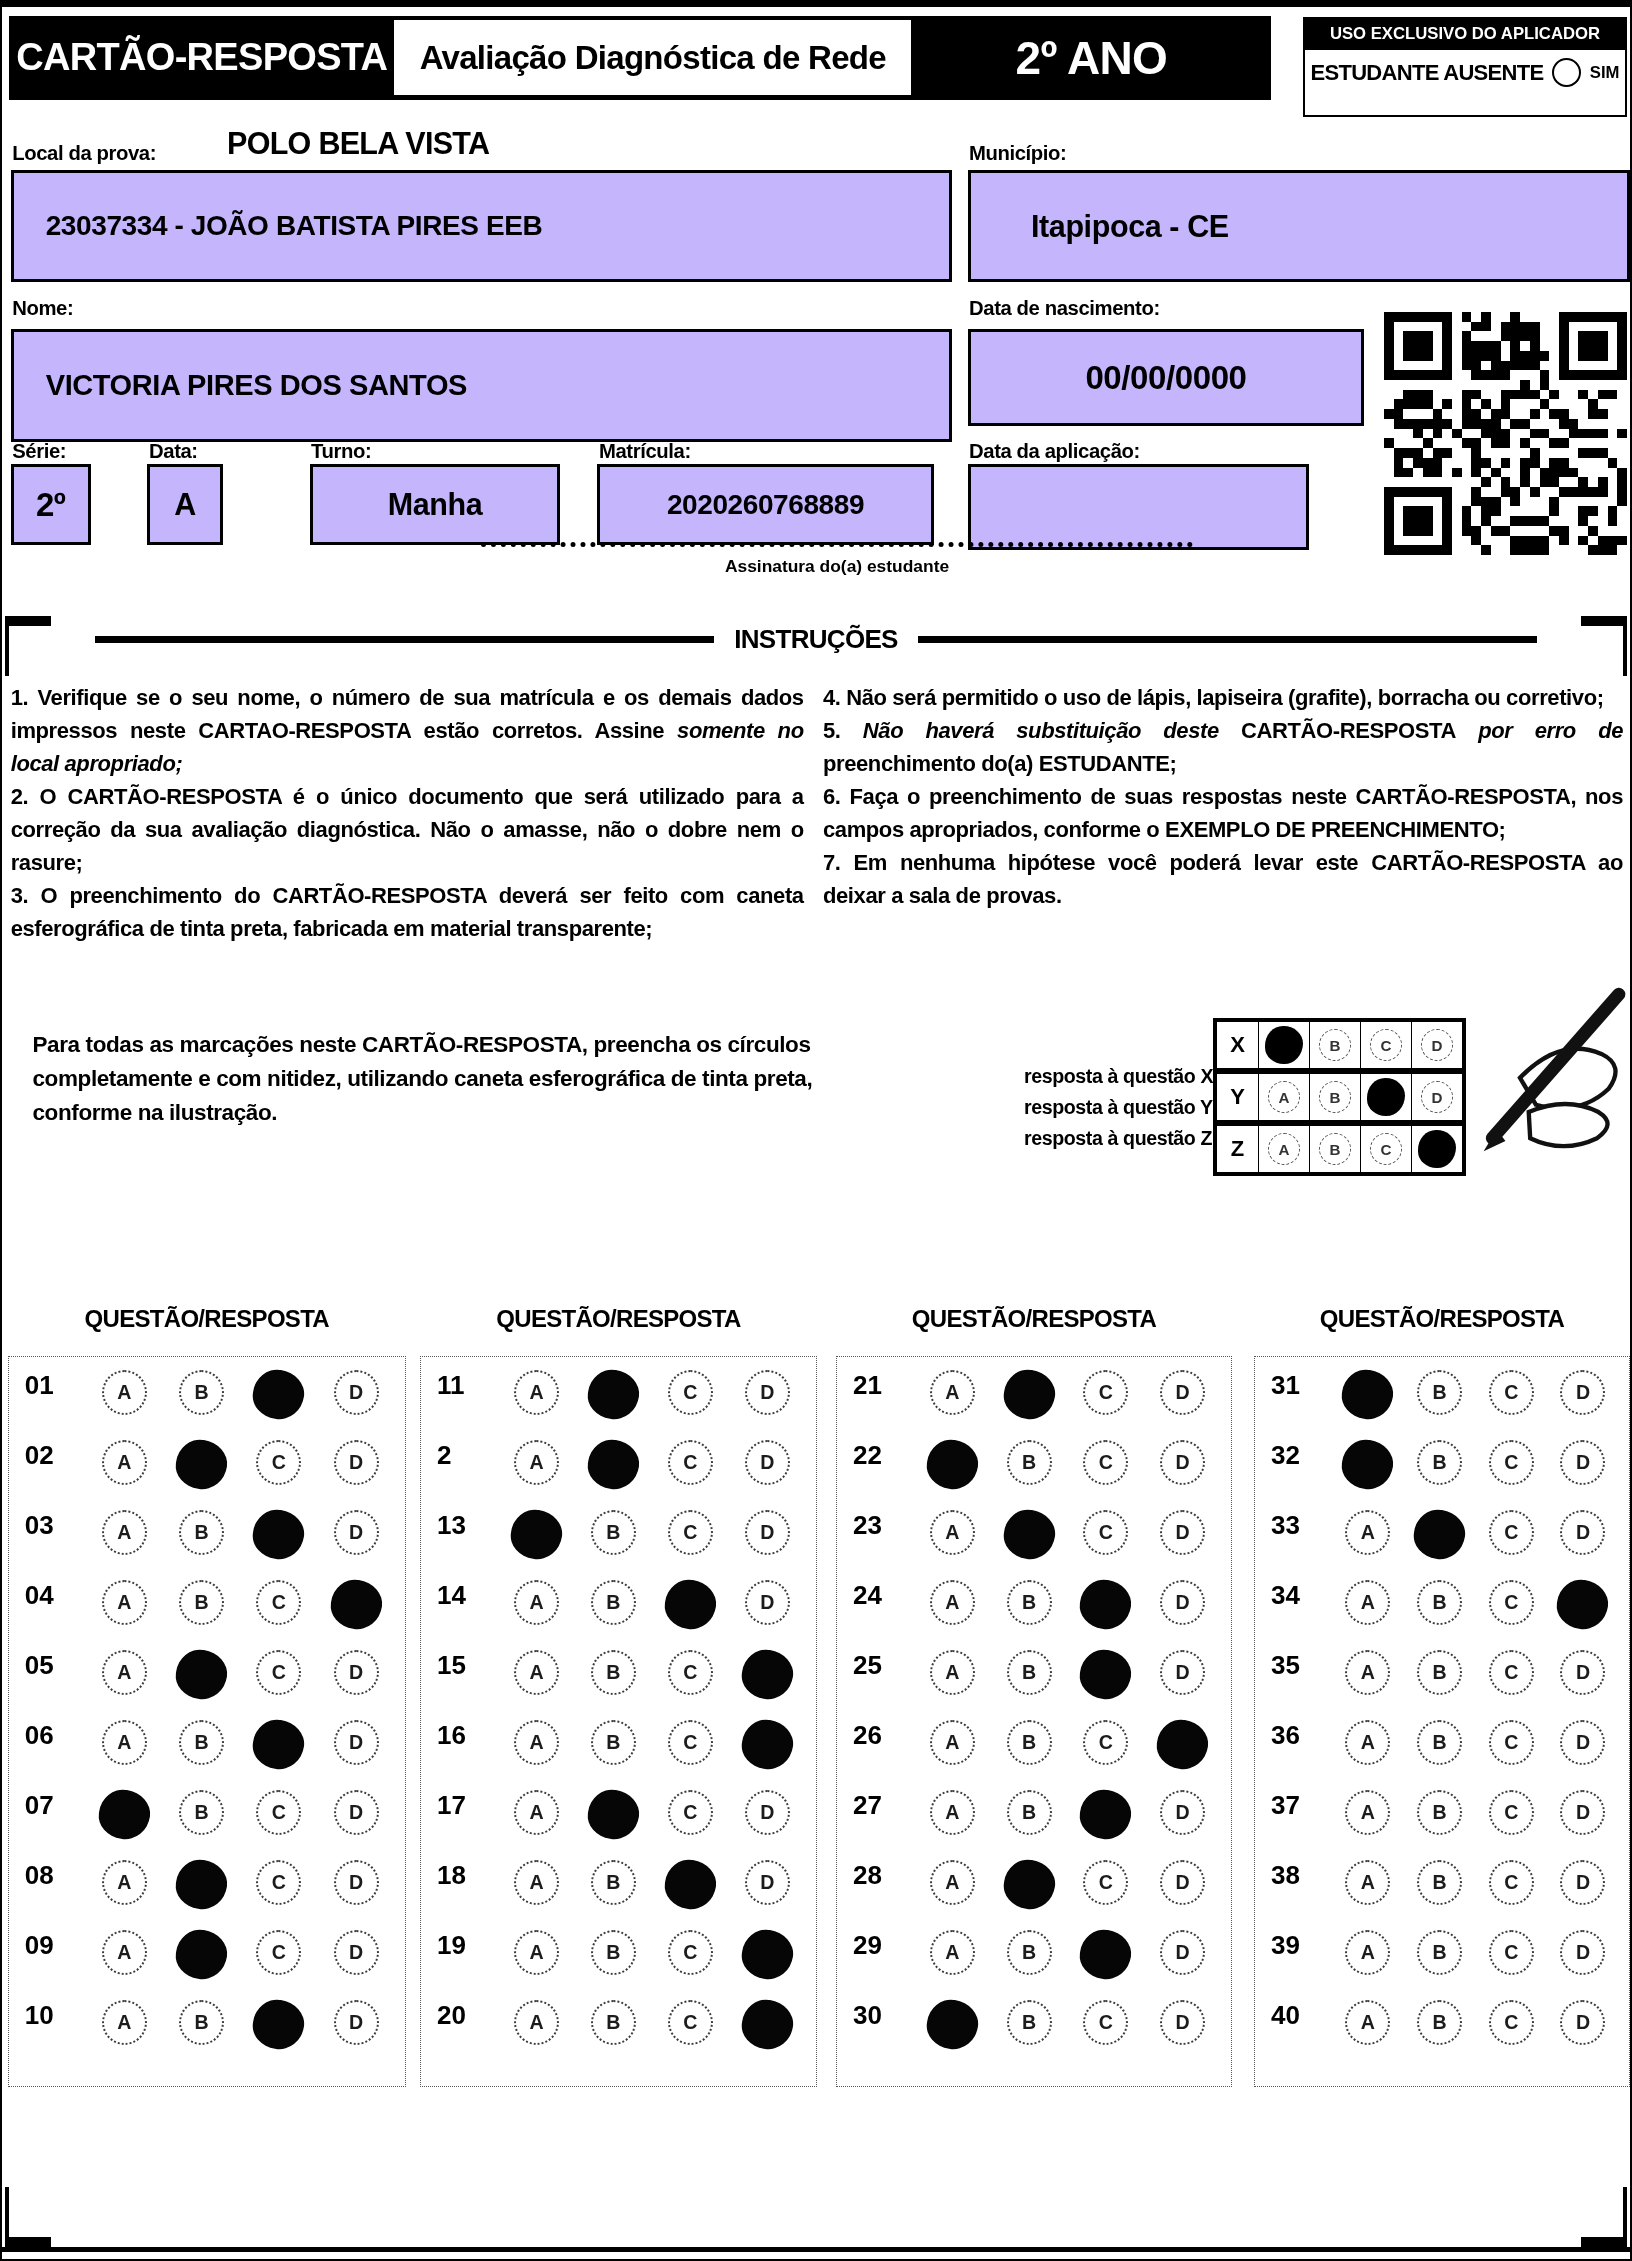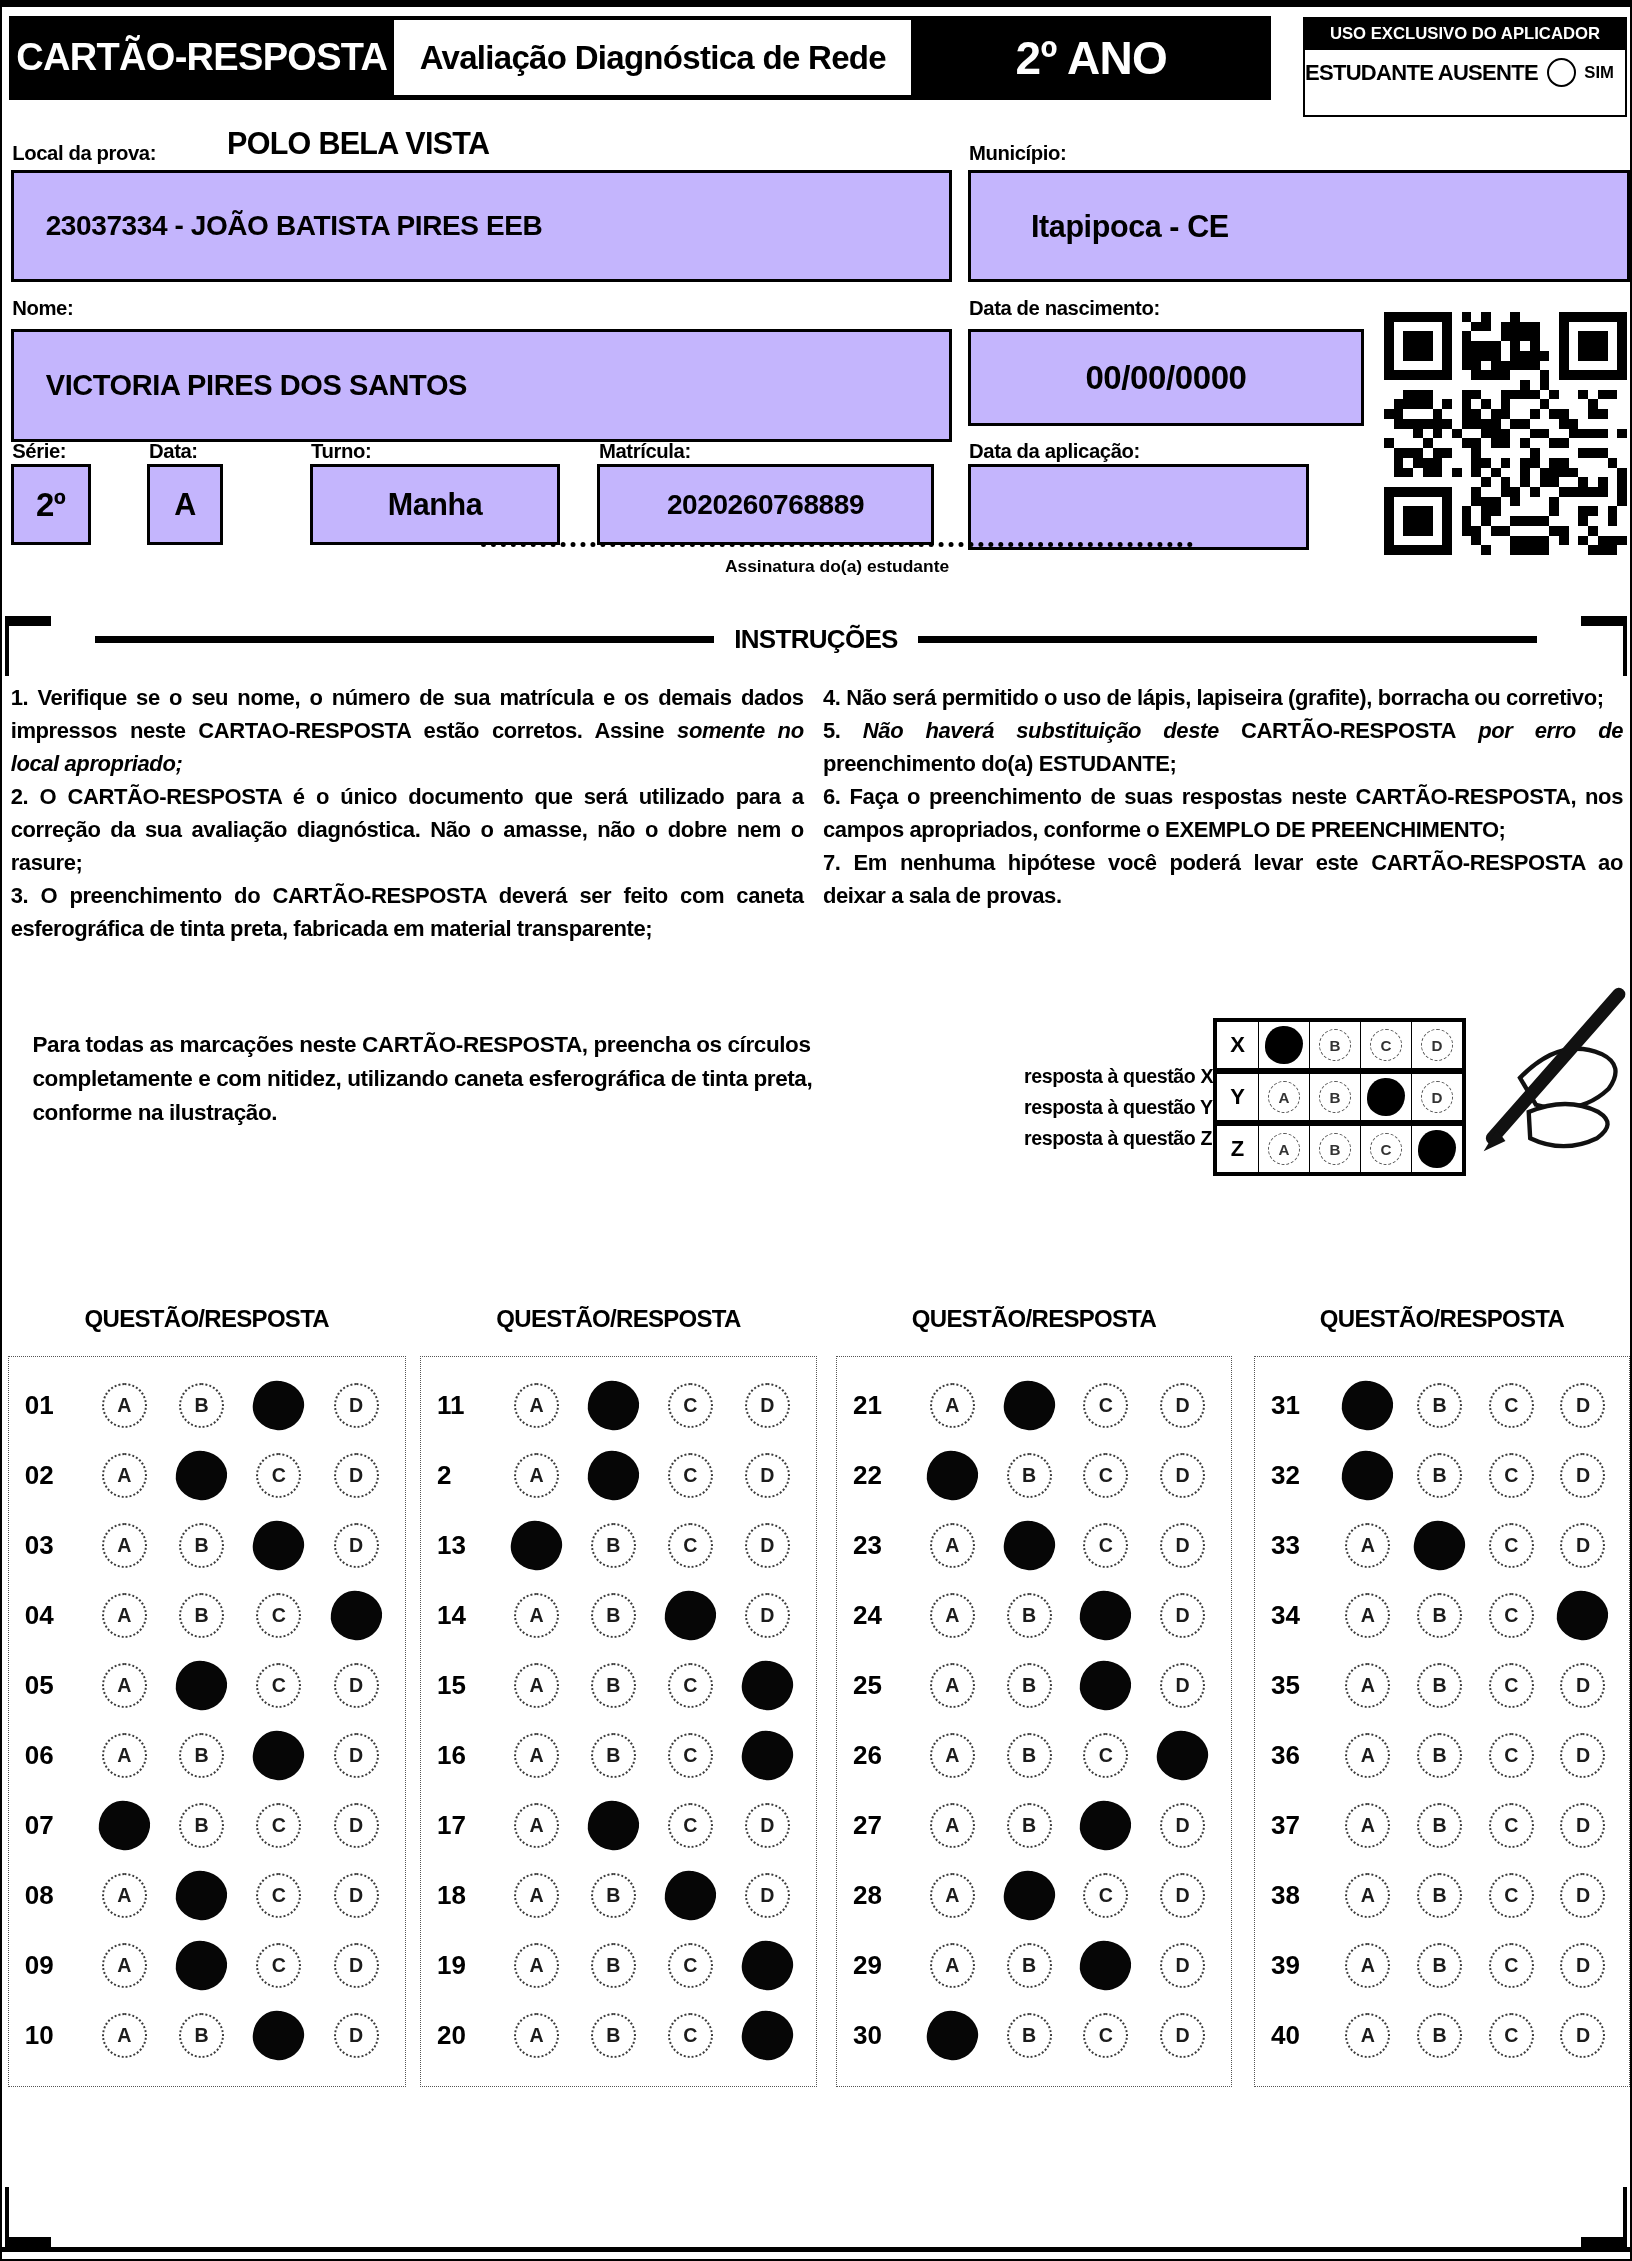--- a/index.html
+++ b/index.html
@@ -8,21 +8,21 @@
   .page{position:relative;width:1632px;height:2261px;background:#fff;border:2.9px solid #000;border-top:7.3px solid #000;overflow:hidden}
   .it{font-style:italic}
 
   
   .header-bar{position:absolute;left:7.3px;top:8.7px;width:1262px;height:84px;background:#000;display:flex;align-items:stretch}
   .header-title{width:385px;display:flex;align-items:center;justify-content:center;color:#fff;font-size:38px;font-weight:800;letter-spacing:-0.7px}
   .header-sub{flex:0 0 517px;margin:4.4px 0;background:#fff;display:flex;align-items:center;justify-content:center;font-size:33px;font-weight:800;letter-spacing:-0.7px}
   .header-grade{flex:1;display:flex;align-items:center;justify-content:center;color:#fff;font-size:46px;font-weight:800;letter-spacing:-0.7px}
   .aplicador{position:absolute;left:1301px;top:10.2px;width:324px;height:100px;border:2.9px solid #000;background:#fff}
   .aplicador-head{height:30.5px;background:#000;color:#fff;display:flex;align-items:center;justify-content:center;font-size:16.7px;font-weight:800;letter-spacing:0}
-  .aplicador-body{height:46px;display:flex;align-items:center;justify-content:flex-start;gap:8.7px;font-weight:800}
+  .aplicador-body{height:46px;display:flex;align-items:center;justify-content:center;gap:8.7px;font-weight:800}
   .absent-label{font-size:22px;letter-spacing:-0.7px}
   .absent-circle{width:29px;height:29px;border:2.9px solid #000;border-radius:50%}
   .absent-sim{font-size:16.7px}
 
   
   .lbl{position:absolute;font-size:20.3px;font-weight:800;letter-spacing:-0.4px}
   .big-val{position:absolute;font-size:30.5px;font-weight:800;letter-spacing:-0.7px}
   .fbox{position:absolute;border:3.6px solid #000;background:#c4b5fd;display:flex;align-items:center;font-weight:800;letter-spacing:-0.4px}
   .box-school{left:8.7px;top:163px;width:941px;height:112px;font-size:28px;padding-left:32px}
   .box-municipio{left:966px;top:163px;width:662px;height:112px;font-size:30.5px;padding-left:60px}
@@ -64,21 +64,21 @@
   .ex-cell.ex-label{width:41px;border-left:none;font-size:22px;font-weight:800}
   .ex-bubble{width:32px;height:32px;border:1.5px dashed #555;border-radius:50%;display:flex;align-items:center;justify-content:center;font-size:15.2px;font-weight:700;color:#333}
   .ex-bubble.filled{width:38px;height:38px;background:#000;border:none;border-radius:48% 52% 50% 50%/53% 47% 55% 45%}
   .hand{position:absolute;left:1409px;top:980px;width:218px;height:189px;pointer-events:none}
 
   
   .q-header{position:absolute;top:1298px;text-align:center;font-size:24px;font-weight:800;letter-spacing:-0.7px}
   .qh0{left:5.8px;width:398px}.qh1{left:418px;width:397px}.qh2{left:834px;width:396px}.qh3{left:1252px;width:376px}
   .q-box{position:absolute;top:1349px;height:731px;border:1.5px dotted #555;background:#fff;padding-top:13px}
   .qb0{left:5.8px;width:398px}.qb1{left:418px;width:397px}.qb2{left:834px;width:396px}.qb3{left:1252px;width:376px}
-  .q-row{display:flex;align-items:center;height:70px;padding:0 10.2px 0 16px}
+  .q-row{display:flex;align-items:flex-start;height:70px;padding:0 10.2px 0 16px}
   .q-num{width:61px;font-size:26px;font-weight:800}
   .q-cell{flex:1;display:flex;align-items:center;justify-content:center}
   .bubble{width:45px;height:45px;border:2.2px dotted #3c3c3c;border-radius:50%;display:flex;align-items:center;justify-content:center;font-size:19.6px;font-weight:700;color:#1c1c1c}
   .bubble.filled{width:51px;height:49px;border:none;background:#060606;border-radius:47% 53% 49% 51%/52% 48% 54% 46%;transform:rotate(8deg)}
 </style>
 </head>
 <body>
 
 <div class="page">
 

